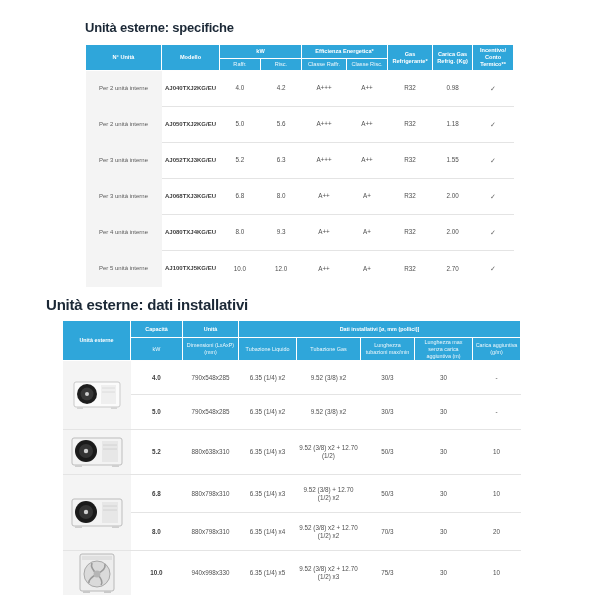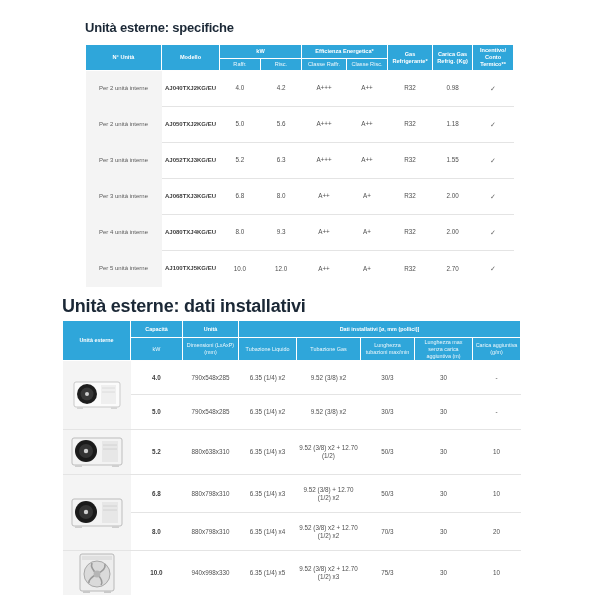--- a/index.html
+++ b/index.html
@@ -2,21 +2,21 @@
 <html><head>
 <meta charset="utf-8">
 <style>
   * { margin:0; padding:0; box-sizing:border-box; }
   html,body { width:600px; height:600px; background:#ffffff; overflow:hidden;
     font-family:"Liberation Sans", sans-serif; }
   .page { position:relative; width:480px; height:600px; background:#fff; }
 
   .sec-title { position:absolute; font-weight:bold; color:#1b2836; letter-spacing:-0.2px; }
   #title1 { left:85px; top:20px; font-size:13px; }
-  #title2 { left:62px; top:296px; font-size:18px; }
+  #title2 { left:46px; top:296px; font-size:15px; }
 
   table { border-collapse:collapse; table-layout:fixed; position:absolute; }
   #table1 { left:85px; top:44px; width:428px; }
   #table2 { left:62px; top:320px; width:458px; }
 
   th { background:#2fa6da; color:#ffffff; font-weight:bold; text-align:center;
        vertical-align:middle; border:1px solid #ffffff; padding:1px 2px; }
   #table1 th { font-size:5.6px; line-height:1.25; }
   #table2 th { font-size:5.4px; line-height:1.25; }
   tr.subhead th { font-weight:normal; color:rgba(255,255,255,0.92); font-size:5.2px; }

